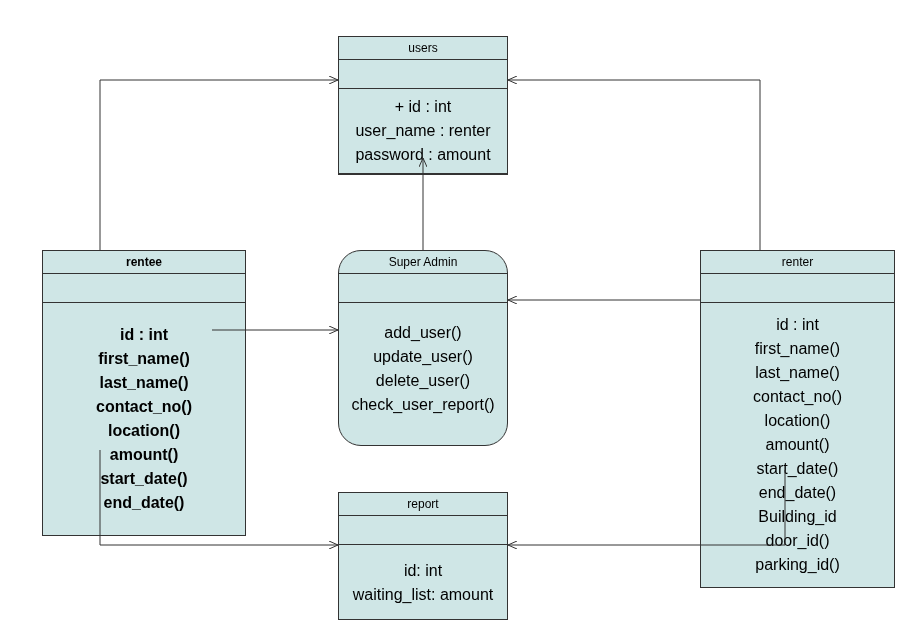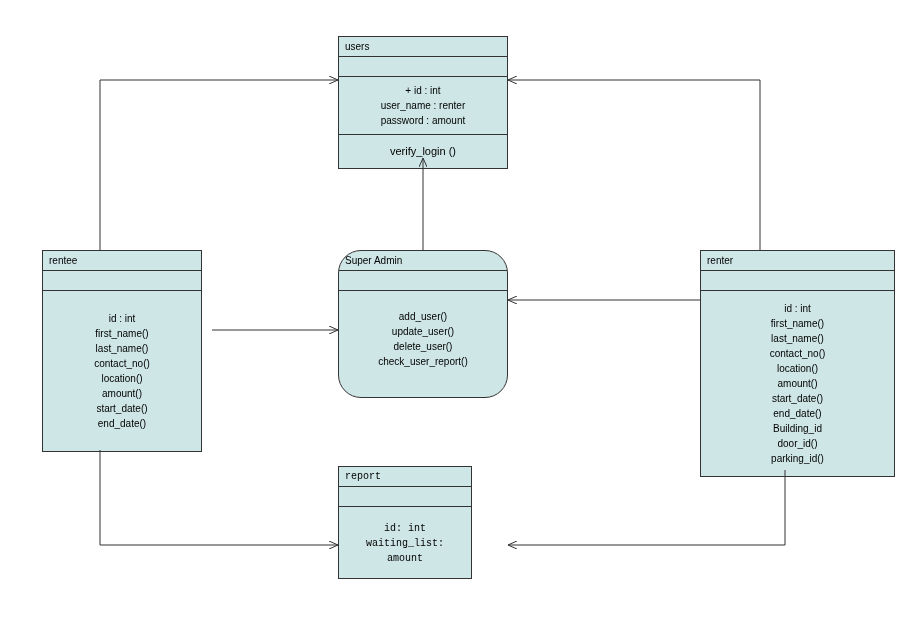--- a/index.html
+++ b/index.html
@@ -14,28 +14,29 @@
     overflow: hidden;
   }
   .uml-class {
     position: absolute;
     background: #cfe6e6;
     border: 1px solid #333;
     display: flex;
     flex-direction: column;
   }
   .uml-title {
+    text-align: center;
     padding: 4px 6px;
     border-bottom: 1px solid #333;
-    font-size: 10px;
+    font-size: 12px;
   }
   .uml-section {
     border-bottom: 1px solid #333;
     padding: 6px 8px;
-    font-size: 10px;
+    font-size: 16px;
     text-align: center;
     line-height: 1.5;
   }
   .uml-section.last { border-bottom: none; }
   .uml-section.small-gap { padding-top: 2px; padding-bottom: 2px; }
   svg.connectors {
     position: absolute;
     top: 0; left: 0;
     width: 910px; height: 637px;
     pointer-events: none;
@@ -45,26 +46,23 @@
 <body>
 
 <div class="uml-class" style="left:338px; top:36px; width:170px;">
   <div class="uml-title">users</div>
   <div class="uml-section small-gap">&nbsp;</div>
   <div class="uml-section">
     <div>+ id : int</div>
     <div>user_name : renter</div>
     <div>password : amount</div>
   </div>
-  <div class="uml-section last" style="font-size:11px; padding:8px;">
-    <div>verify_login ()</div>
-  </div>
 </div>
 
-<div class="uml-class" style="left:42px; top:250px; width:160px;">
+<div class="uml-class" style="left:42px; top:250px; width:204px;font-weight:bold;">
   <div class="uml-title">rentee</div>
   <div class="uml-section small-gap">&nbsp;</div>
   <div class="uml-section last" style="padding-top:20px; padding-bottom:20px;">
     <div>id : int</div>
     <div>first_name()</div>
     <div>last_name()</div>
     <div>contact_no()</div>
     <div>location()</div>
     <div>amount()</div>
     <div>start_date()</div>
@@ -94,21 +92,21 @@
     <div>location()</div>
     <div>amount()</div>
     <div>start_date()</div>
     <div>end_date()</div>
     <div>Building_id</div>
     <div>door_id()</div>
     <div>parking_id()</div>
   </div>
 </div>
 
-<div class="uml-class" style="left:338px; top:466px; width:134px;font-family:Liberation Mono, monospace;">
+<div class="uml-class" style="left:338px; top:492px; width:170px;">
   <div class="uml-title">report</div>
   <div class="uml-section small-gap">&nbsp;</div>
   <div class="uml-section last" style="padding-top:14px; padding-bottom:12px;">
     <div>id: int</div>
     <div>waiting_list: amount</div>
   </div>
 </div>
 
 <svg class="connectors">
   <defs>

